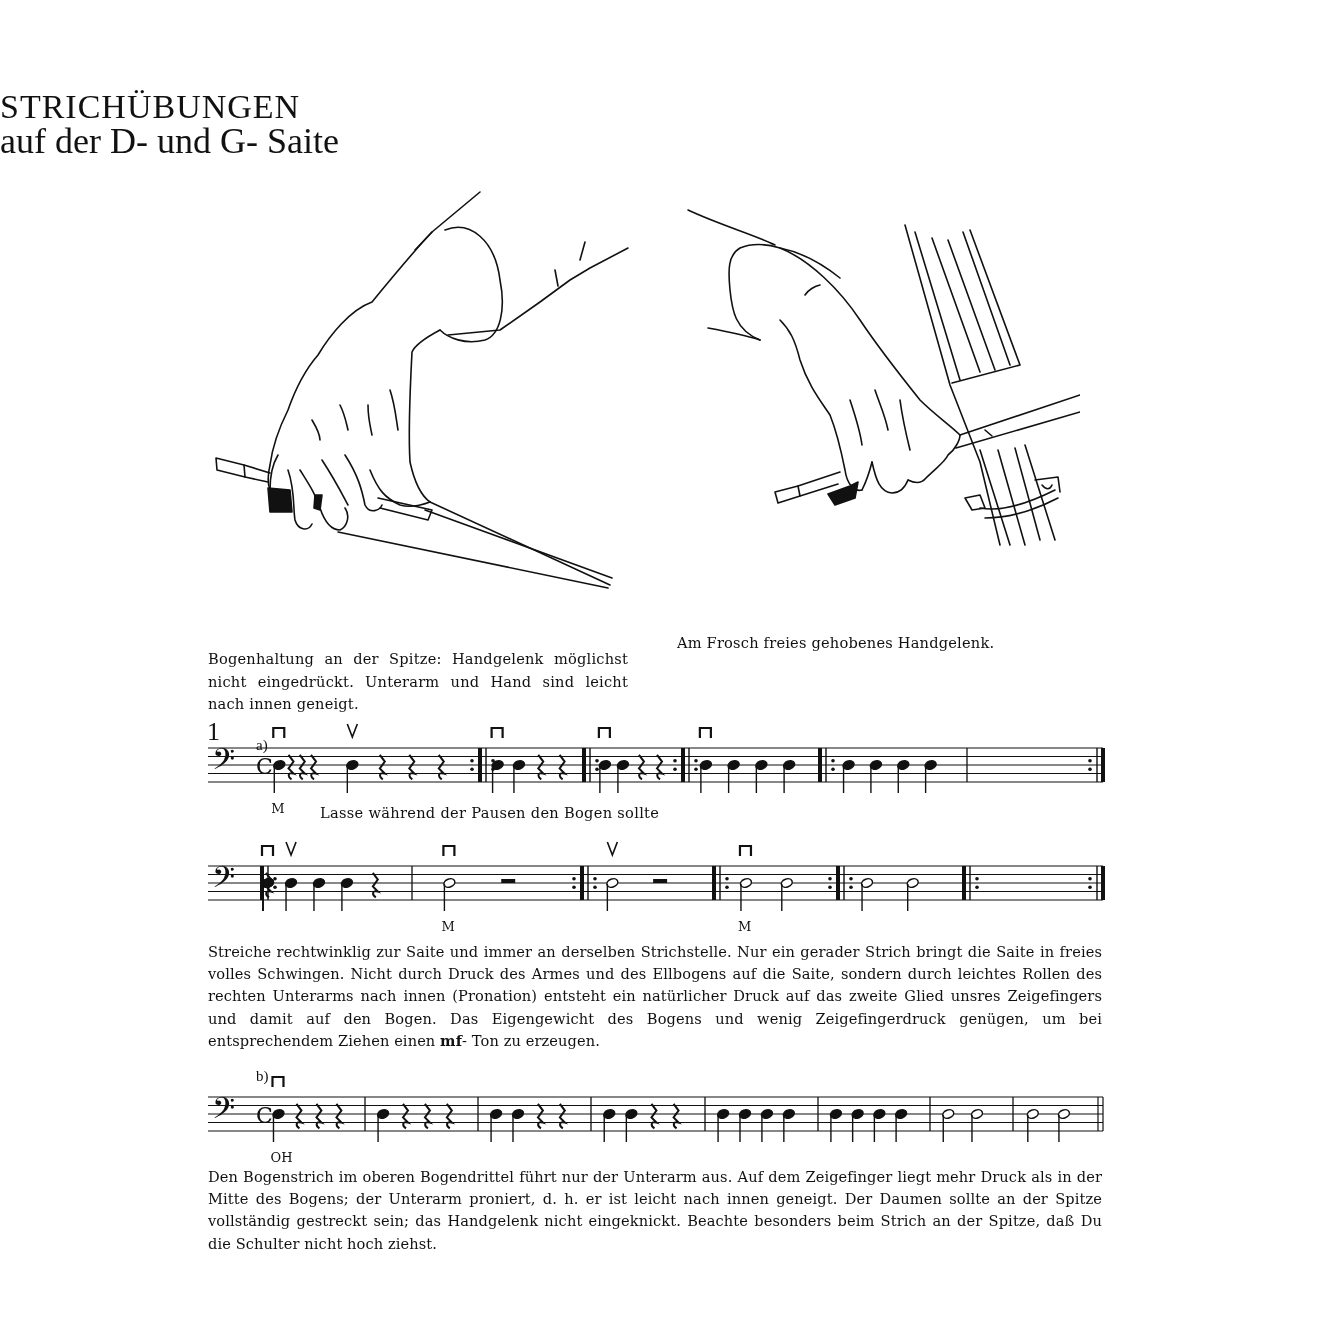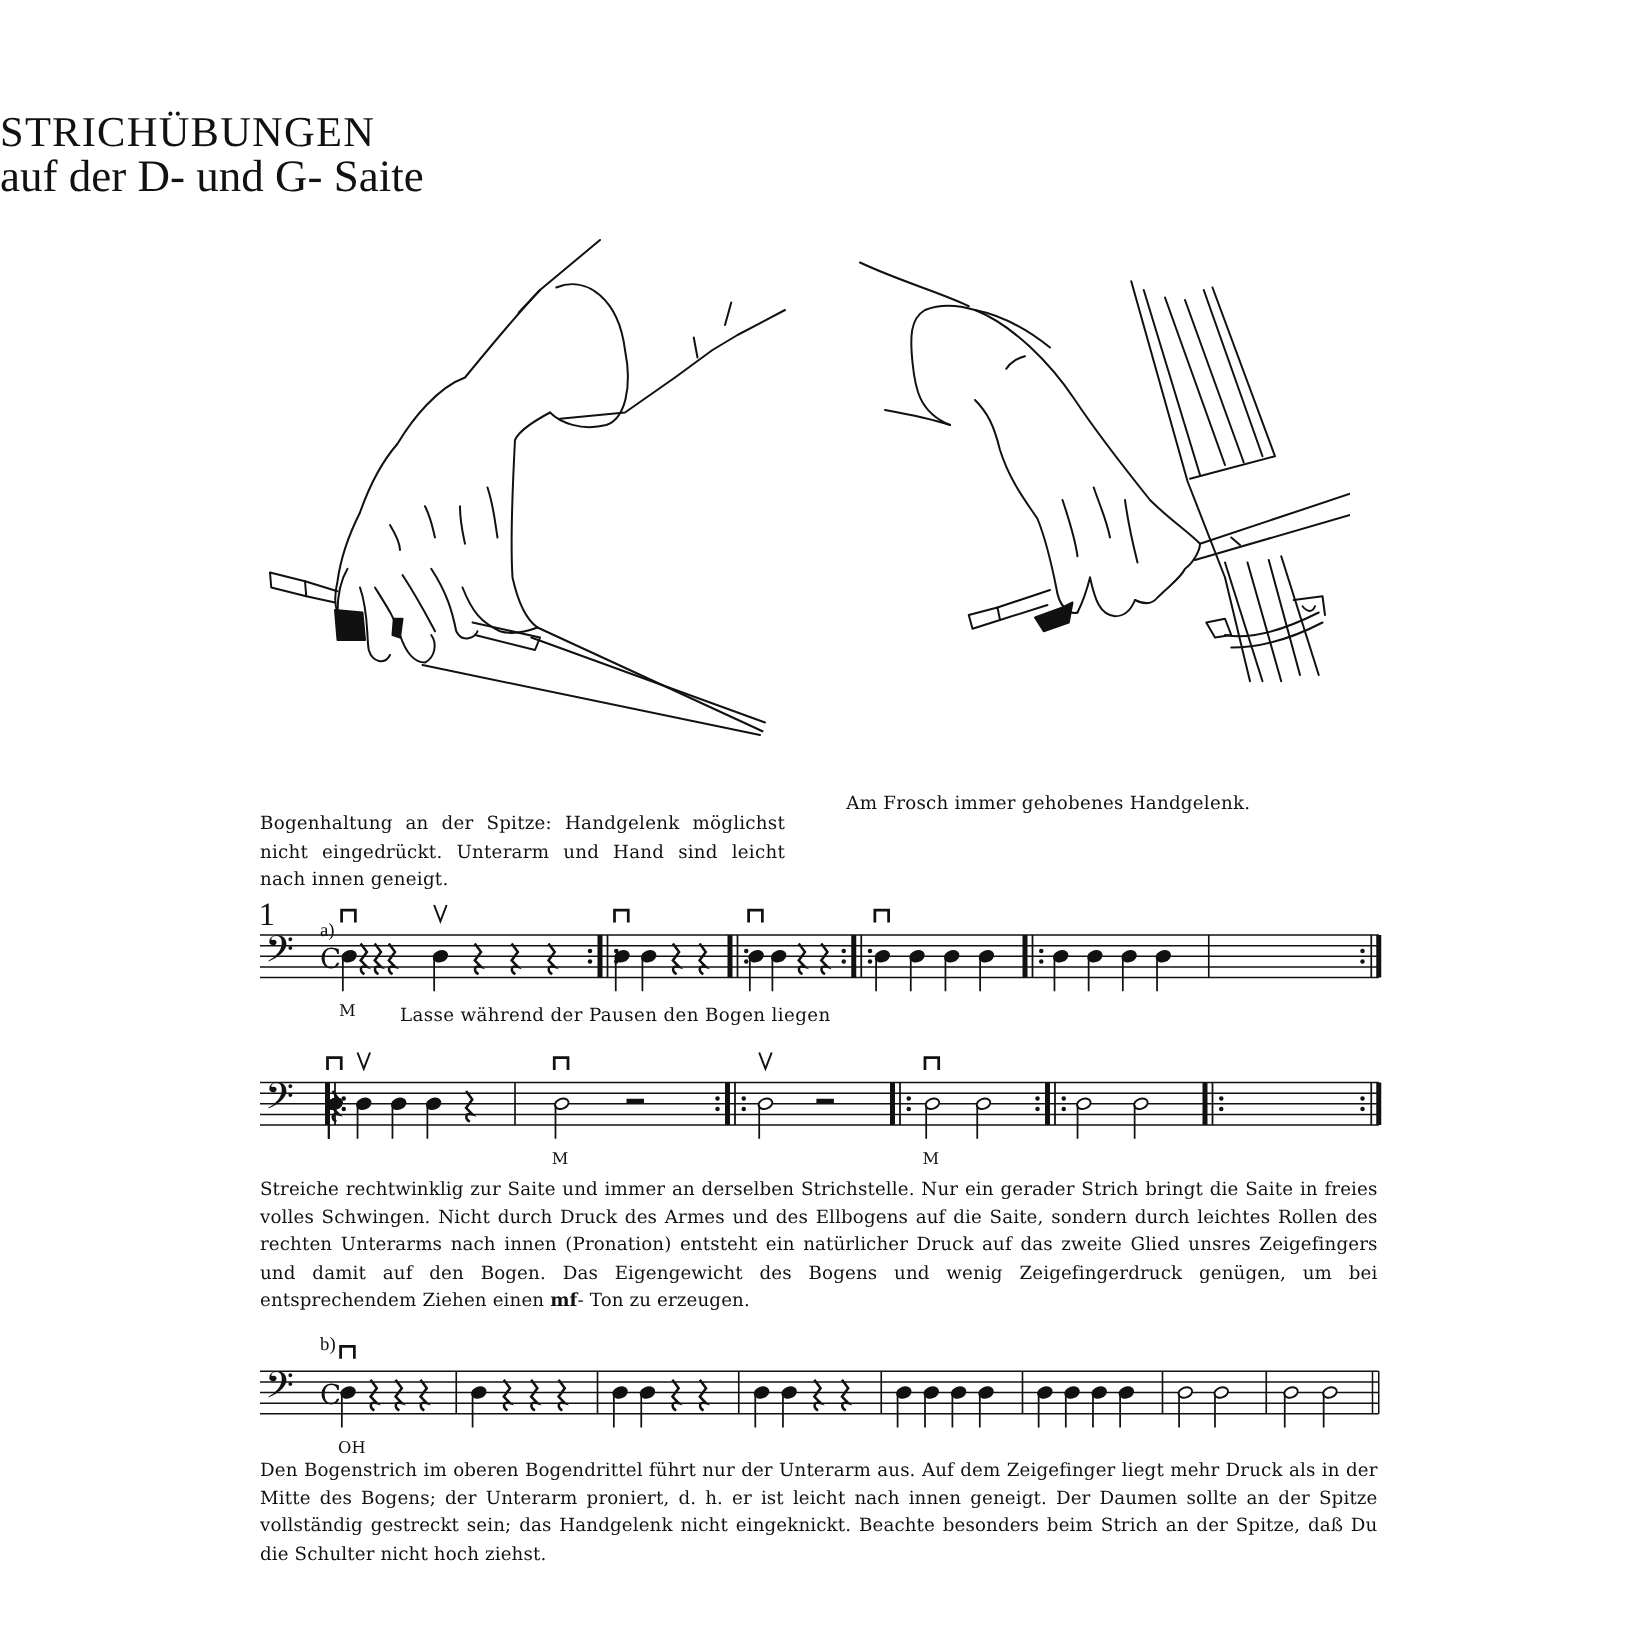--- a/index.html
+++ b/index.html
@@ -101,21 +101,21 @@
   <path d="M345 245 L375 340"></path>
 
   <path d="M285 298 L300 295 L305 308 L292 310 Z"></path>
   <path d="M300 308 C320 312 345 305 375 290"></path>
   <path d="M305 318 C330 318 355 310 378 298"></path>
   <path d="M355 280 L378 277 L380 292"></path>
   <path d="M362 285 C366 290 370 290 372 285"></path>
 </svg>
 
 <div class="caption left">Bogenhaltung an der Spitze: Handgelenk möglichst nicht eingedrückt. Unterarm und Hand sind leicht nach innen geneigt.</div>
-<div class="caption right">Am Frosch immer gehobenes Handgelenk.</div>
+<div class="caption right">Am Frosch freies gehobenes Handgelenk.</div>
 
 <div class="exnum">1</div>
 <div class="sublabel" style="left:256px; top:737px;">a)</div>
 <div class="sublabel" style="left:256px; top:1068px;">b)</div>
 
 <svg class="staff-svg" id="staff-0" style="top:720px;" width="1318" height="110">
     <line x1="208" y1="28" x2="1103" y2="28" stroke="#111" stroke-width="1.2"></line>
     <line x1="208" y1="36.5" x2="1103" y2="36.5" stroke="#111" stroke-width="1.2"></line>
     <line x1="208" y1="45" x2="1103" y2="45" stroke="#111" stroke-width="1.2"></line>
     <line x1="208" y1="53.5" x2="1103" y2="53.5" stroke="#111" stroke-width="1.2"></line>
@@ -456,18 +456,18 @@
     <g>
       <ellipse cx="1032.8" cy="46" rx="5.6" ry="4" transform="rotate(-20 1032.8 46)" fill="#fff" stroke="#111" stroke-width="1.5"></ellipse>
       <line x1="1027.8" y1="47" x2="1027.8" y2="74" stroke="#111" stroke-width="1.4"></line>
     </g>
     <g>
       <ellipse cx="1063.94" cy="46" rx="5.6" ry="4" transform="rotate(-20 1063.94 46)" fill="#fff" stroke="#111" stroke-width="1.5"></ellipse>
       <line x1="1058.94" y1="47" x2="1058.94" y2="74" stroke="#111" stroke-width="1.4"></line>
     </g>
   </svg>
 
-<div class="note-text" style="left:320px; top:804px;">Lasse während der Pausen den Bogen liegen</div>
+<div class="note-text" style="left:320px; top:804px;">Lasse während der Pausen den Bogen sollte</div>
 
 <div class="para p1">
   <span>Streiche rechtwinklig zur Saite und immer an derselben Strichstelle. Nur ein gerader Strich bringt die Saite in freies volles Schwingen. Nicht durch Druck des Armes und des Ellbogens auf die Saite, sondern durch leichtes Rollen des rechten Unterarms nach innen (Pronation) entsteht ein natürlicher Druck auf das zweite Glied unsres Zeigefingers und damit auf den Bogen. Das Eigengewicht des Bogens und wenig Zeigefingerdruck genügen, um bei entsprechendem Ziehen einen </span><span class="mf">mf</span><span>- Ton zu erzeugen.</span>
 </div>
 <div class="para p2">Den Bogenstrich im oberen Bogendrittel führt nur der Unterarm aus. Auf dem Zeigefinger liegt mehr Druck als in der Mitte des Bogens; der Unterarm proniert, d. h. er ist leicht nach innen geneigt. Der Daumen sollte an der Spitze vollständig gestreckt sein; das Handgelenk nicht eingeknickt. Beachte besonders beim Strich an der Spitze, daß Du die Schulter nicht hoch ziehst.</div>
 
 </body></html>

